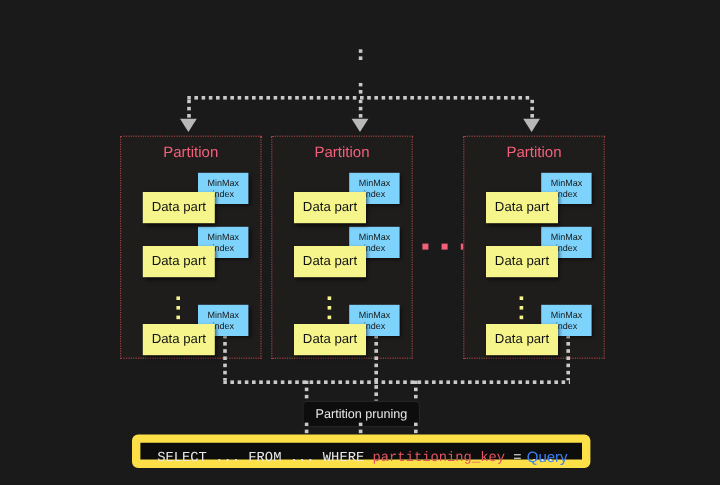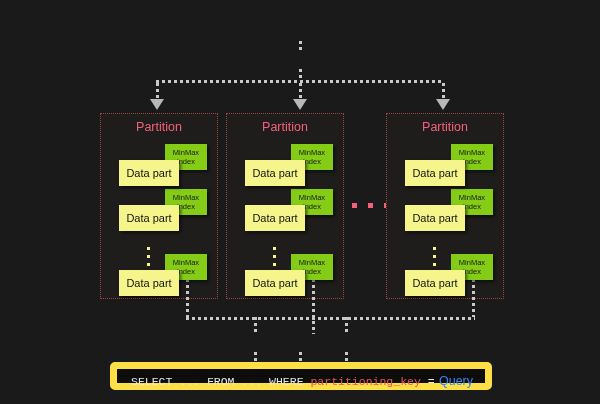--- a/index.html
+++ b/index.html
@@ -114,21 +114,21 @@
   }
 
   
   .part-group { position: absolute; }
   .minmax {
     position: absolute;
     left: 46px;
     top: 0;
     width: 42px;
     height: 26px;
-    background: #84cc16;
+    background: #7dd3fc;
     color: #1a1a1a;
     font-size: 7.5px;
     line-height: 1.25;
     text-align: center;
     padding-top: 4px;
     box-shadow: 2px 2px 3px rgba(0,0,0,0.55);
     z-index: 1;
   }
   .datapart {
     position: absolute;
@@ -325,20 +325,21 @@
   <div class="arrow-up" style="left:306px; top:262px;"></div>
   <div class="vline" style="left:312px; top:273px; height:61px;"></div>
 
   <div class="arrow-up" style="left:466px; top:262px;"></div>
   <div class="vline" style="left:472px; top:273px; height:44px;"></div>
 
   <div class="hline" style="left:186px; top:317px; width:289px;"></div>
   <div class="vline" style="left:254px; top:317px; height:17px;"></div>
   <div class="vline" style="left:345px; top:317px; height:17px;"></div>
 
+  <div class="pill" id="partition-pruning">Partition pruning</div>
 
   <div class="vline" style="left:254px; top:352px; height:11px;"></div>
   <div class="vline" style="left:299px; top:352px; height:11px;"></div>
   <div class="vline" style="left:345px; top:352px; height:11px;"></div>
 
   <div class="query-bar">
     <div class="sql"><span>SELECT ... FROM ... WHERE </span><span class="key">partitioning_key</span><span> = ...</span></div>
     <div class="query-label">Query</div>
   </div>
 

